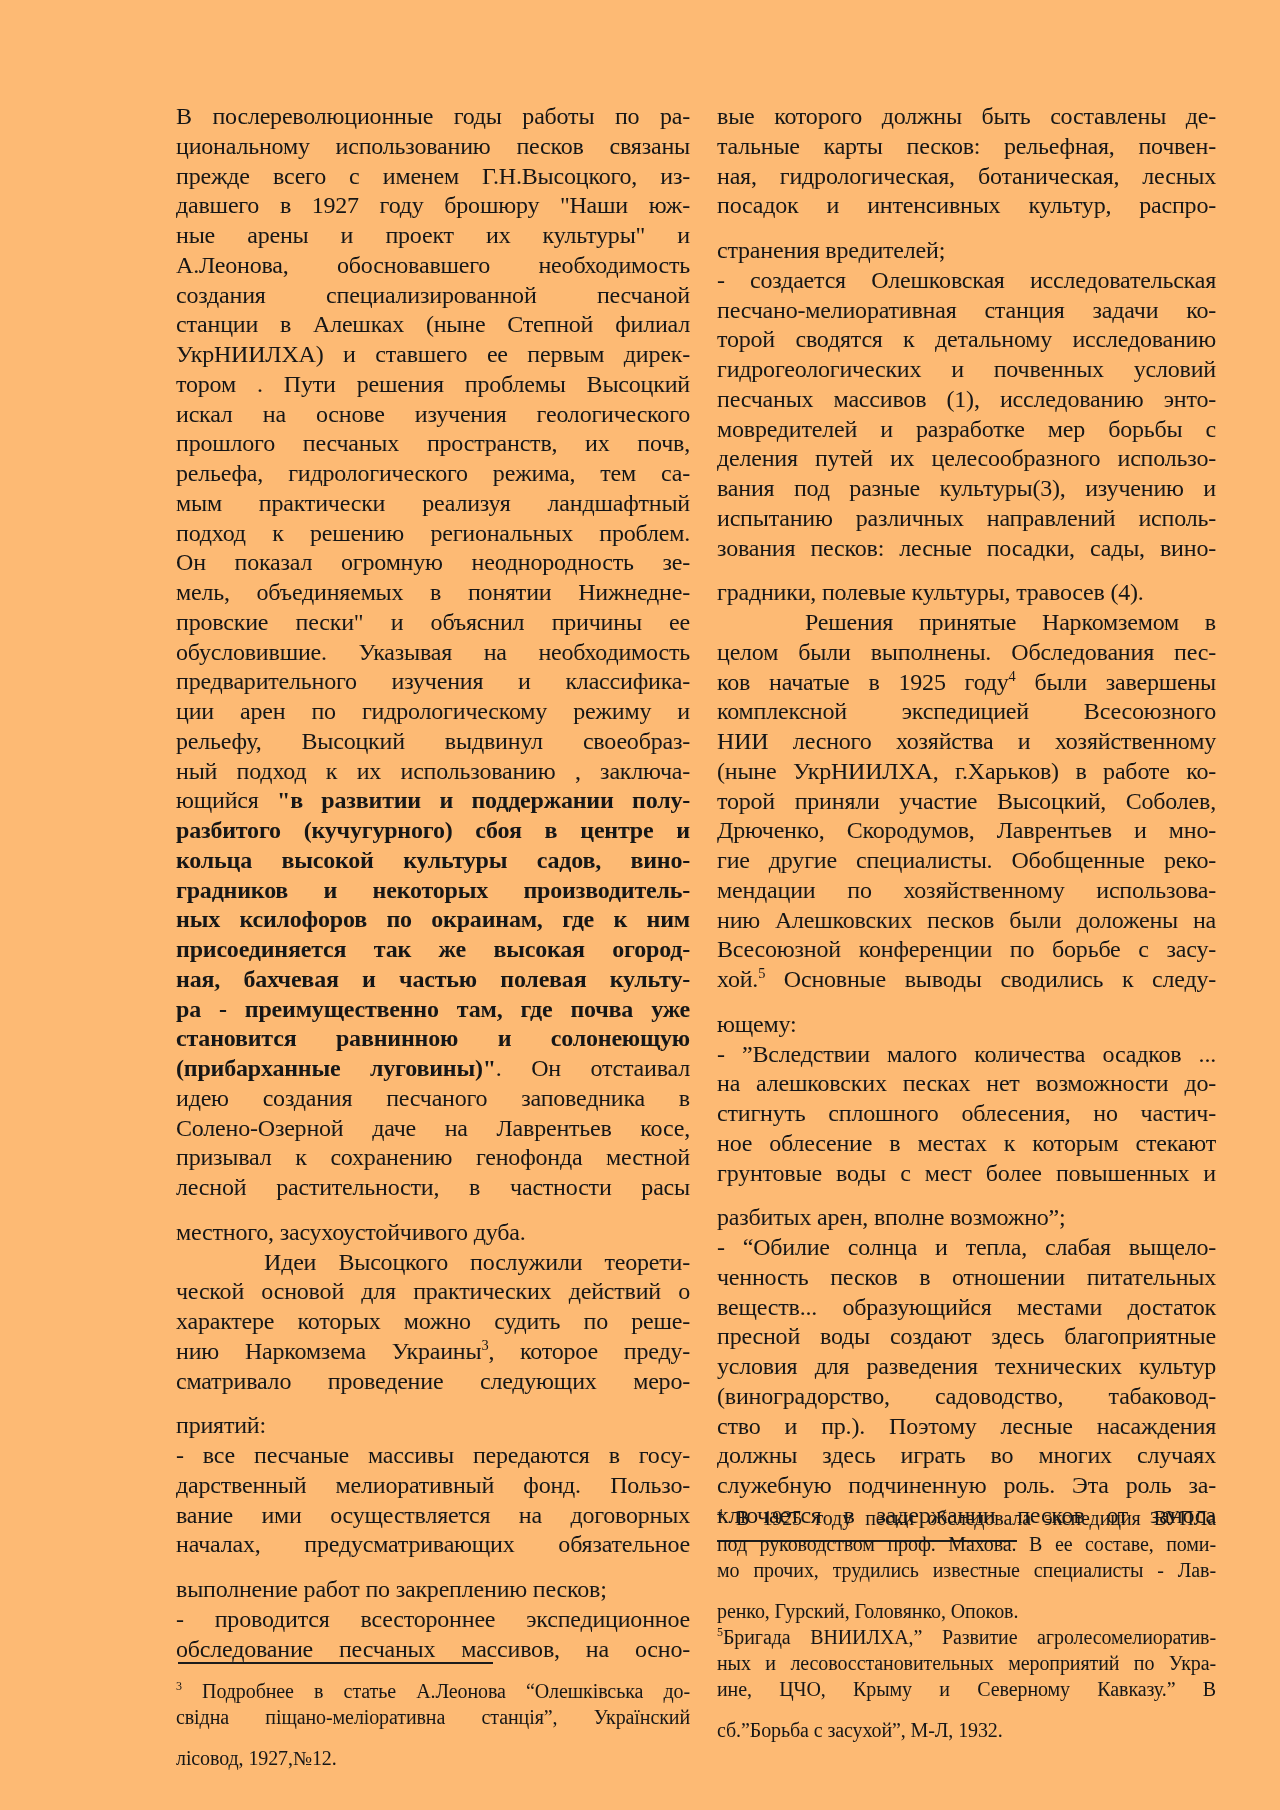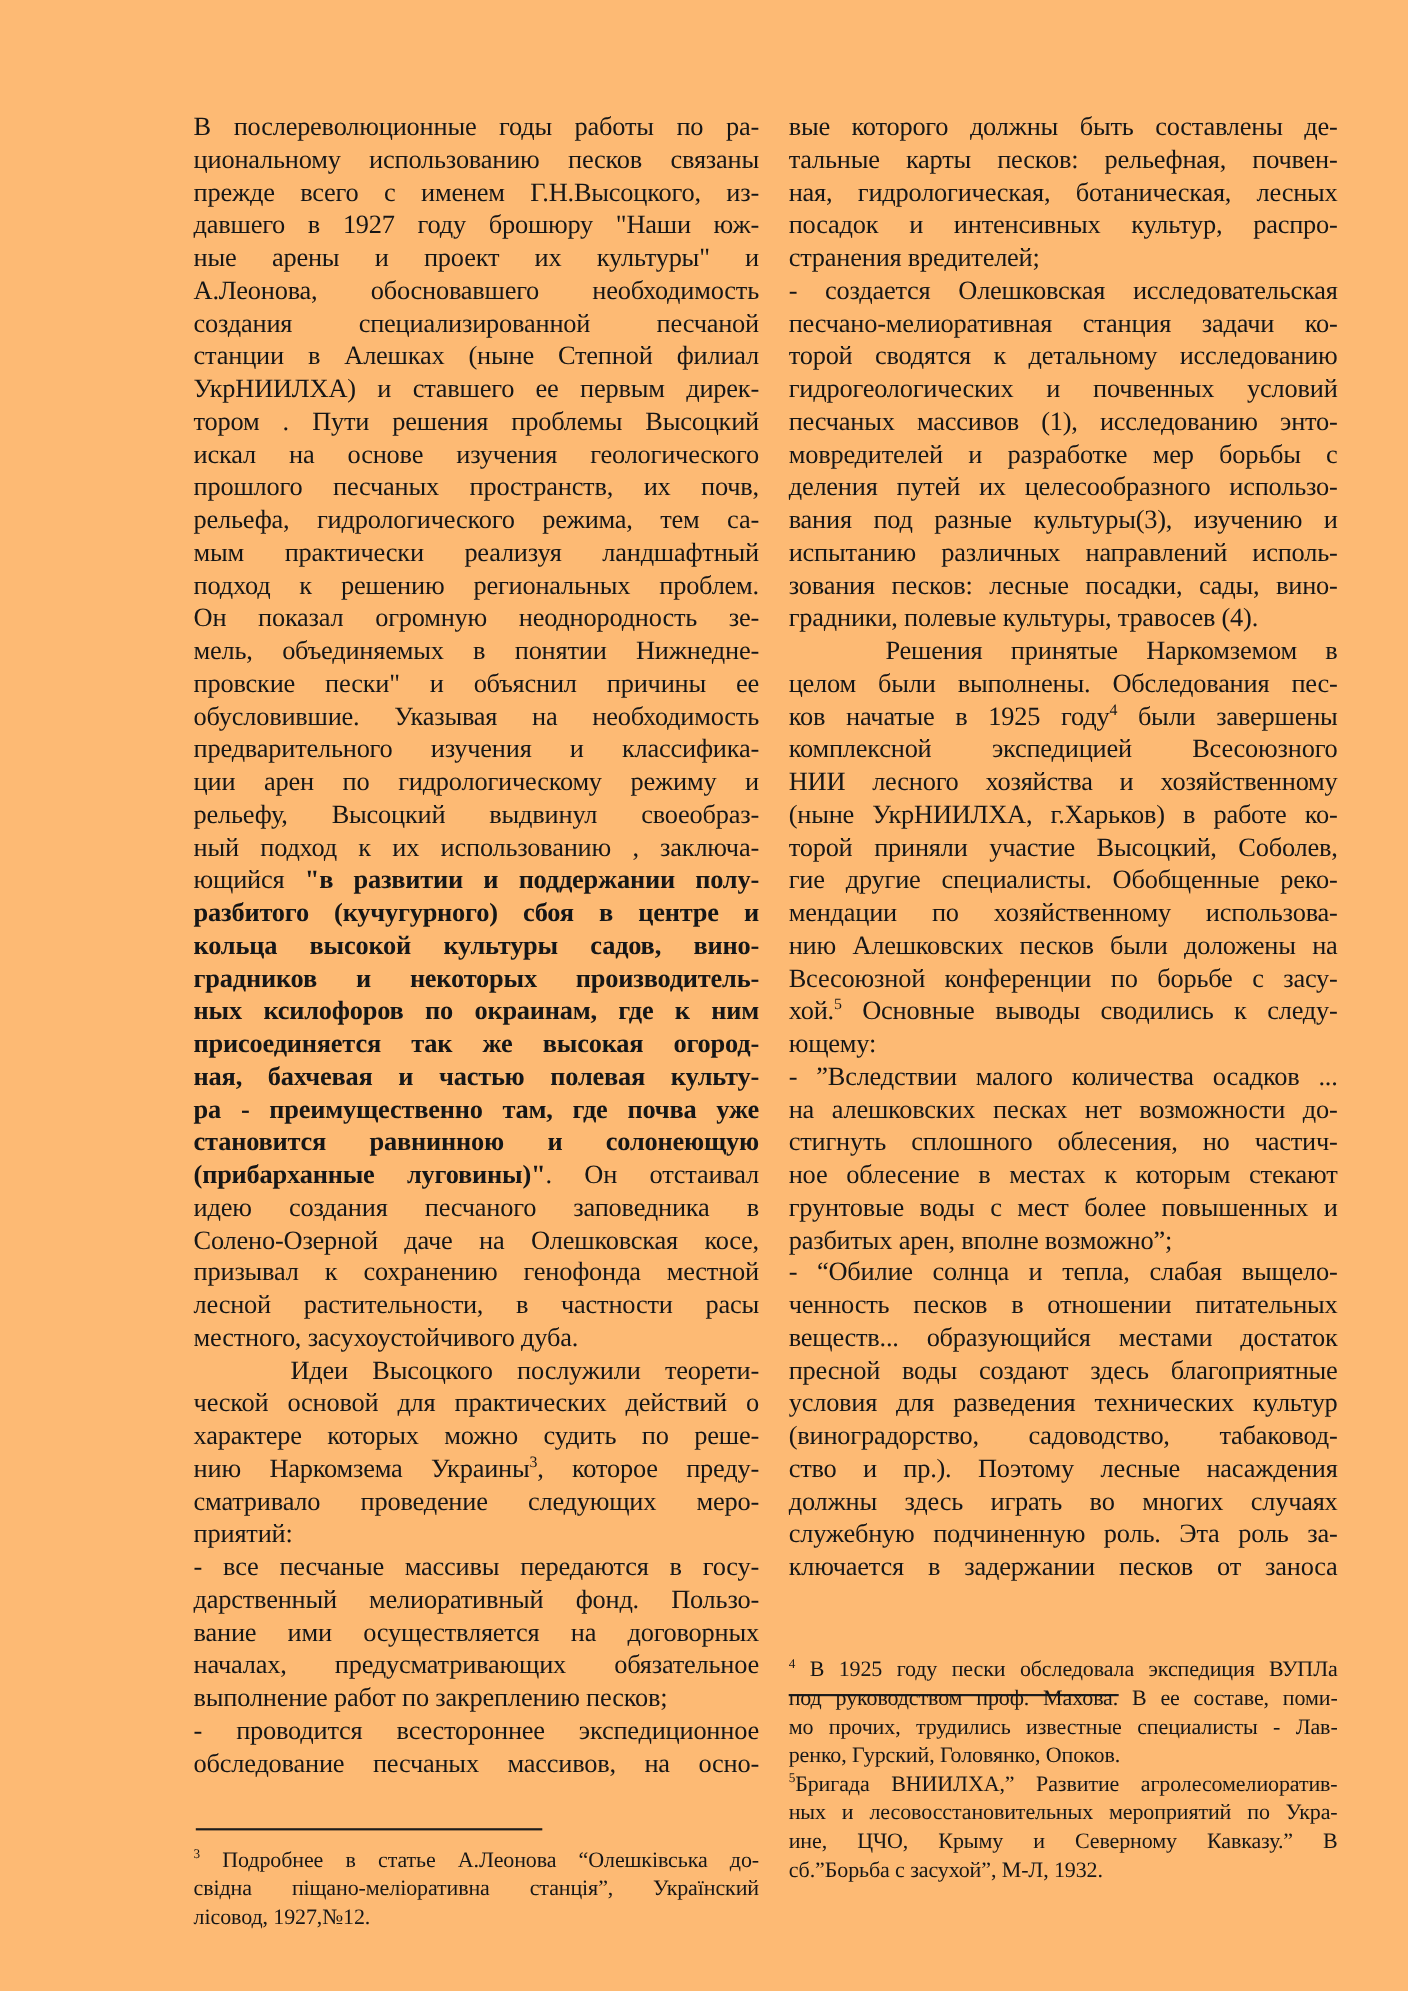--- a/index.html
+++ b/index.html
@@ -16,21 +16,21 @@
   .col {
     position: absolute;
     top: 102px;
     font-size: 24px;
     line-height: 29.75px;
     letter-spacing: -0.2px;
   }
   #col-left  { left: 176px; width: 514px; }
   #col-right { left: 717px; width: 499px; }
   .ln { text-align: justify; text-align-last: justify; }
-  .ln.nat { text-align: right; text-align-last: left; }
+  .ln.nat { text-align: right; text-align-last: left; margin-top: 15px; }
   .ln.ind { text-indent: 88px; }
   .b { font-weight: 700; }
   sup { font-size: 60%; vertical-align: super; line-height: 0; }
   .rule {
     position: absolute;
     height: 2px;
     background: #1c1c1c;
   }
   #rule-left  { left: 178px; top: 1662px; width: 315px; }
   #rule-right { left: 717px; top: 1540px; width: 300px; }
@@ -76,21 +76,21 @@
       <div class="ln"><span class="b">разбитого (кучугурного) сбоя в центре и</span></div>
       <div class="ln"><span class="b">кольца высокой культуры садов, вино-</span></div>
       <div class="ln"><span class="b">градников и некоторых производитель-</span></div>
       <div class="ln"><span class="b">ных ксилофоров по окраинам, где к ним</span></div>
       <div class="ln"><span class="b">присоединяется так же высокая огород-</span></div>
       <div class="ln"><span class="b">ная, бахчевая и частью полевая культу-</span></div>
       <div class="ln"><span class="b">ра - преимущественно там, где почва уже</span></div>
       <div class="ln"><span class="b">становится равнинною и солонеющую</span></div>
       <div class="ln"><span class="b">(прибарханные луговины)"</span><span>. Он отстаивал</span></div>
       <div class="ln"><span>идею создания песчаного заповедника в</span></div>
-      <div class="ln"><span>Солено-Озерной даче на Олешковская косе,</span></div>
+      <div class="ln"><span>Солено-Озерной даче на Лаврентьев косе,</span></div>
       <div class="ln"><span>призывал к сохранению генофонда местной</span></div>
       <div class="ln"><span>лесной растительности, в частности расы</span></div>
       <div class="ln nat"><span>местного, засухоустойчивого дуба.</span></div>
       <div class="ln ind"><span>Идеи Высоцкого послужили теорети-</span></div>
       <div class="ln"><span>ческой основой для практических действий о</span></div>
       <div class="ln"><span>характере которых можно судить по реше-</span></div>
       <div class="ln"><span>нию Наркомзема Украины</span><sup>3</sup><span>, которое преду-</span></div>
       <div class="ln"><span>сматривало проведение следующих меро-</span></div>
       <div class="ln nat"><span>приятий:</span></div>
       <div class="ln"><span>- все песчаные массивы передаются в госу-</span></div>
@@ -119,20 +119,21 @@
       <div class="ln"><span>испытанию различных направлений исполь-</span></div>
       <div class="ln"><span>зования песков: лесные посадки, сады, вино-</span></div>
       <div class="ln nat"><span>градники, полевые культуры, травосев (4).</span></div>
       <div class="ln ind"><span>Решения принятые Наркомземом в</span></div>
       <div class="ln"><span>целом были выполнены. Обследования пес-</span></div>
       <div class="ln"><span>ков начатые в 1925 году</span><sup>4</sup><span> были завершены</span></div>
       <div class="ln"><span>комплексной экспедицией Всесоюзного</span></div>
       <div class="ln"><span>НИИ лесного хозяйства и хозяйственному</span></div>
       <div class="ln"><span>(ныне УкрНИИЛХА, г.Харьков) в работе ко-</span></div>
       <div class="ln"><span>торой приняли участие Высоцкий, Соболев,</span></div>
+      <div class="ln"><span>Дрюченко, Скородумов, Лаврентьев и мно-</span></div>
       <div class="ln"><span>гие другие специалисты. Обобщенные реко-</span></div>
       <div class="ln"><span>мендации по хозяйственному использова-</span></div>
       <div class="ln"><span>нию Алешковских песков были доложены на</span></div>
       <div class="ln"><span>Всесоюзной конференции по борьбе с засу-</span></div>
       <div class="ln"><span>хой.</span><sup>5</sup><span> Основные выводы сводились к следу-</span></div>
       <div class="ln nat"><span>ющему:</span></div>
       <div class="ln"><span>- ”Вследствии малого количества осадков ...</span></div>
       <div class="ln"><span>на алешковских песках нет возможности до-</span></div>
       <div class="ln"><span>стигнуть сплошного облесения, но частич-</span></div>
       <div class="ln"><span>ное облесение в местах к которым стекают</span></div>

